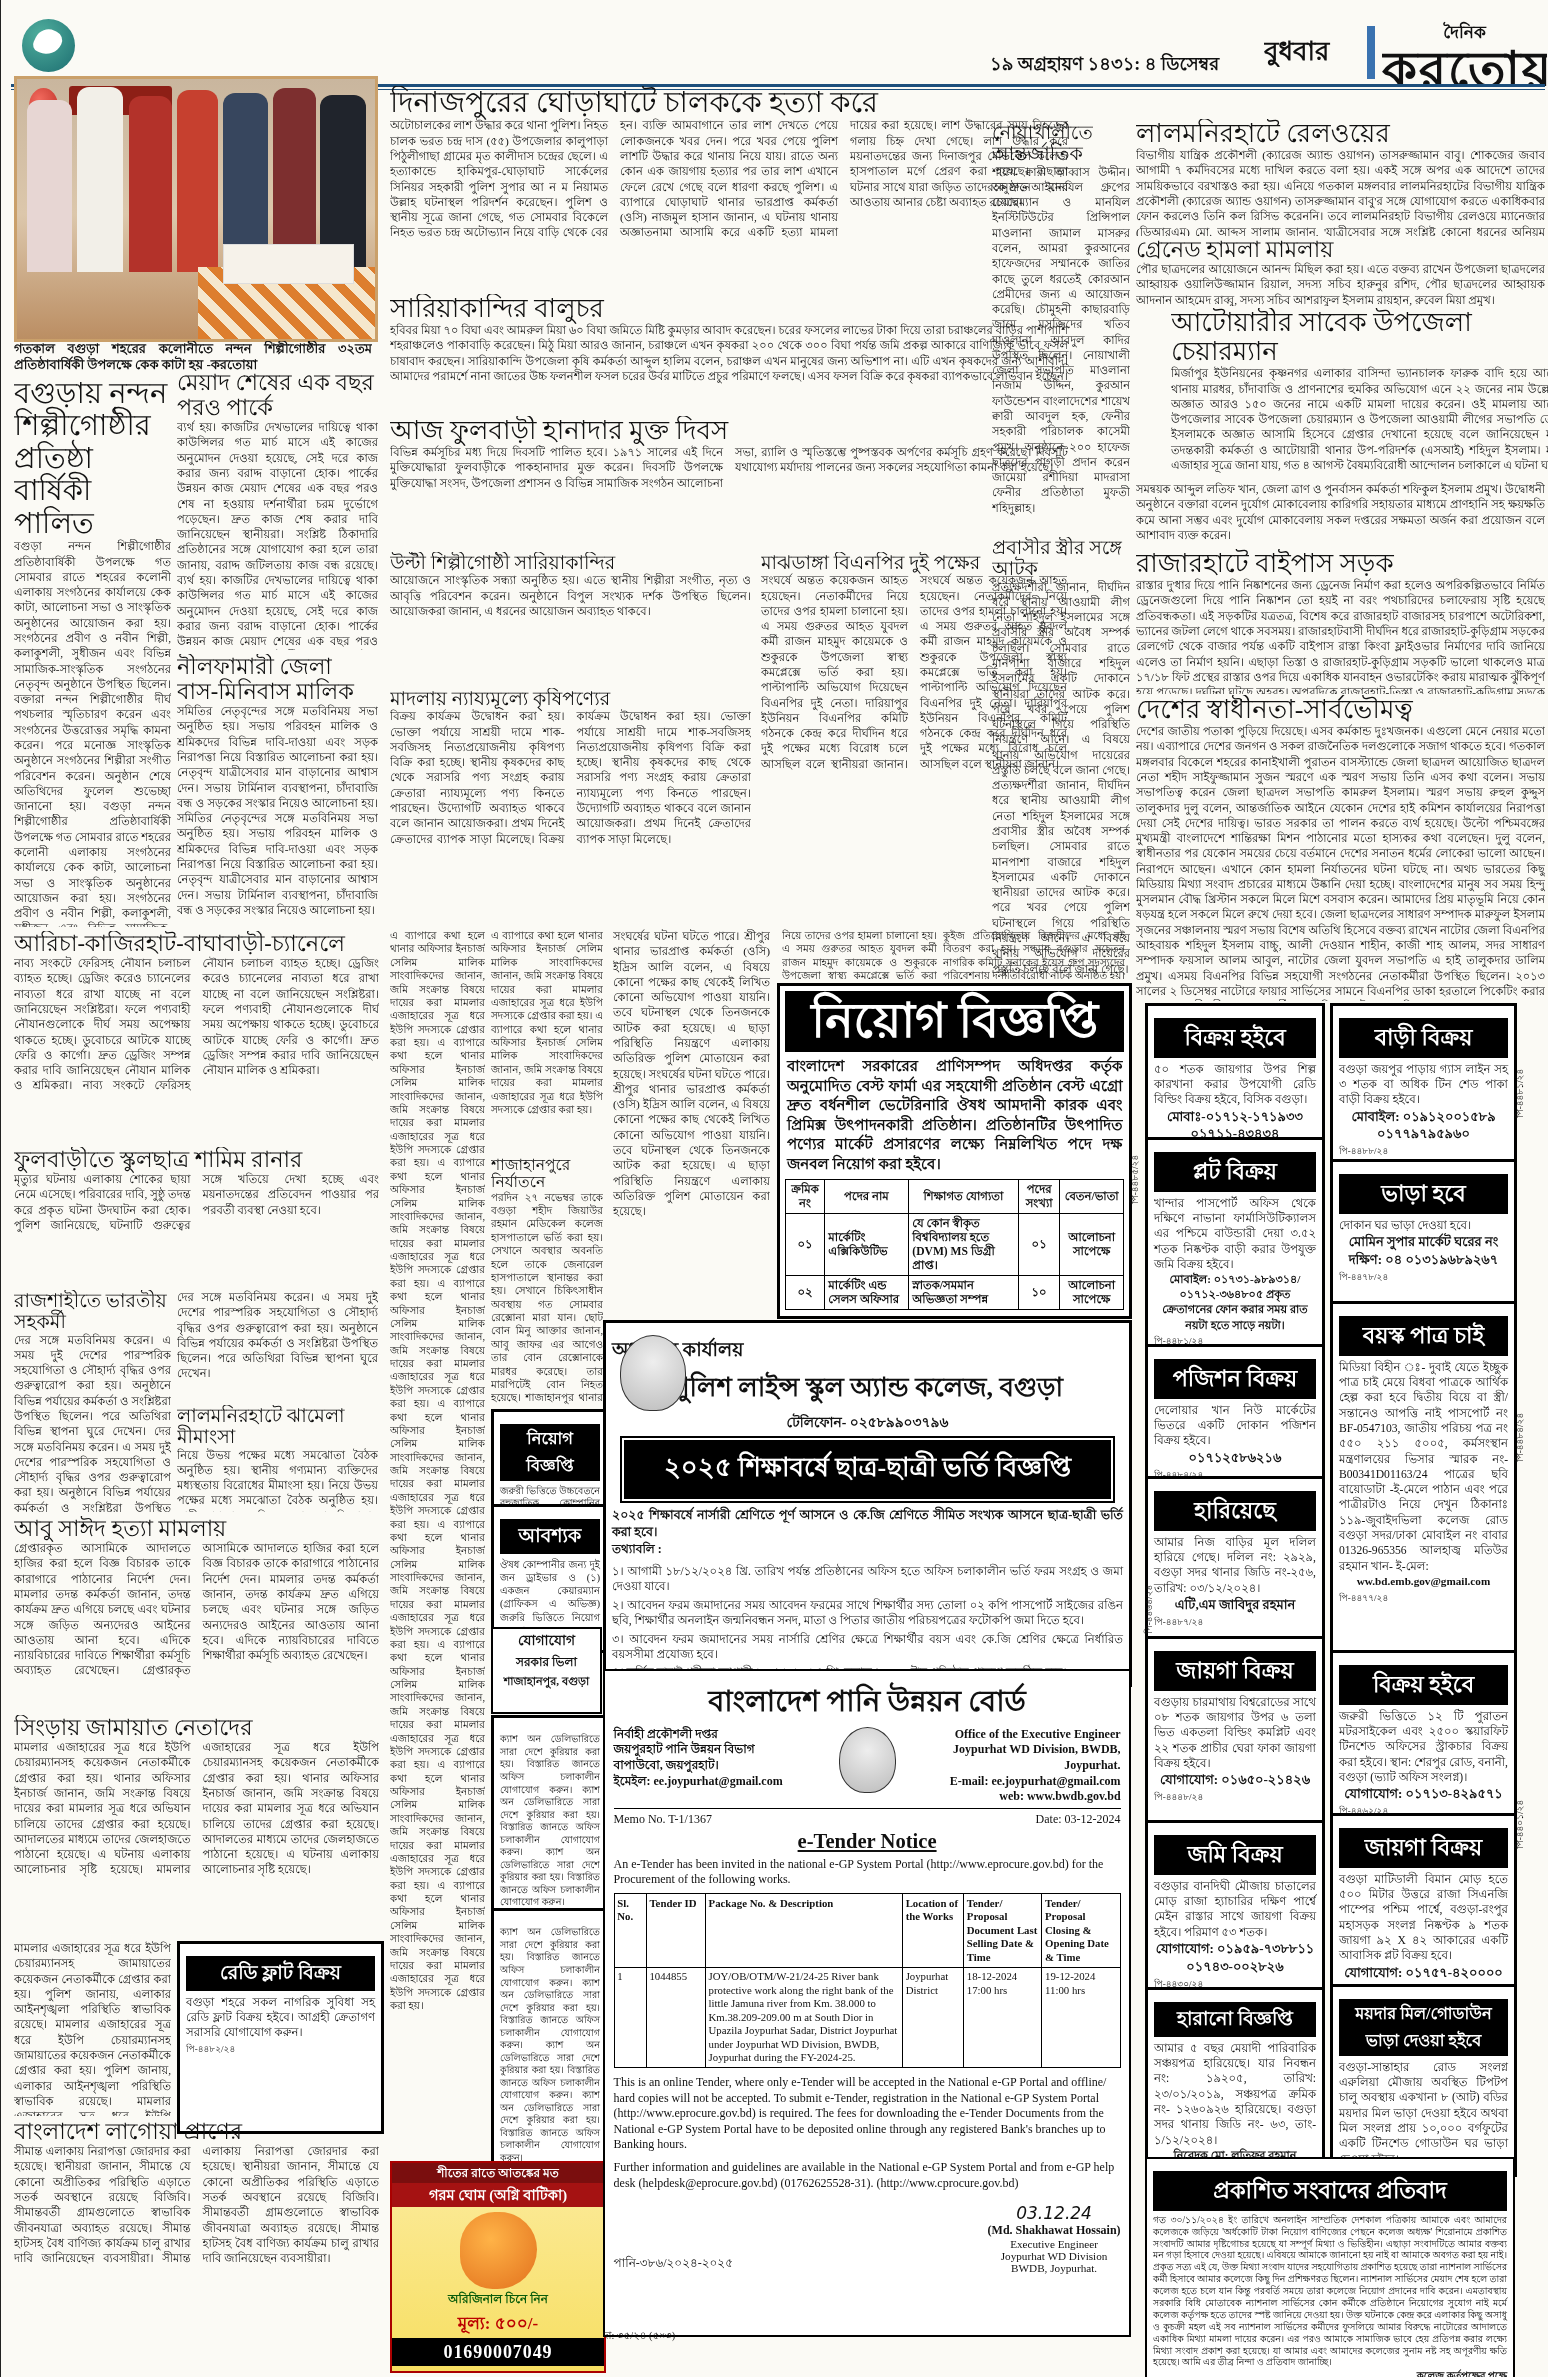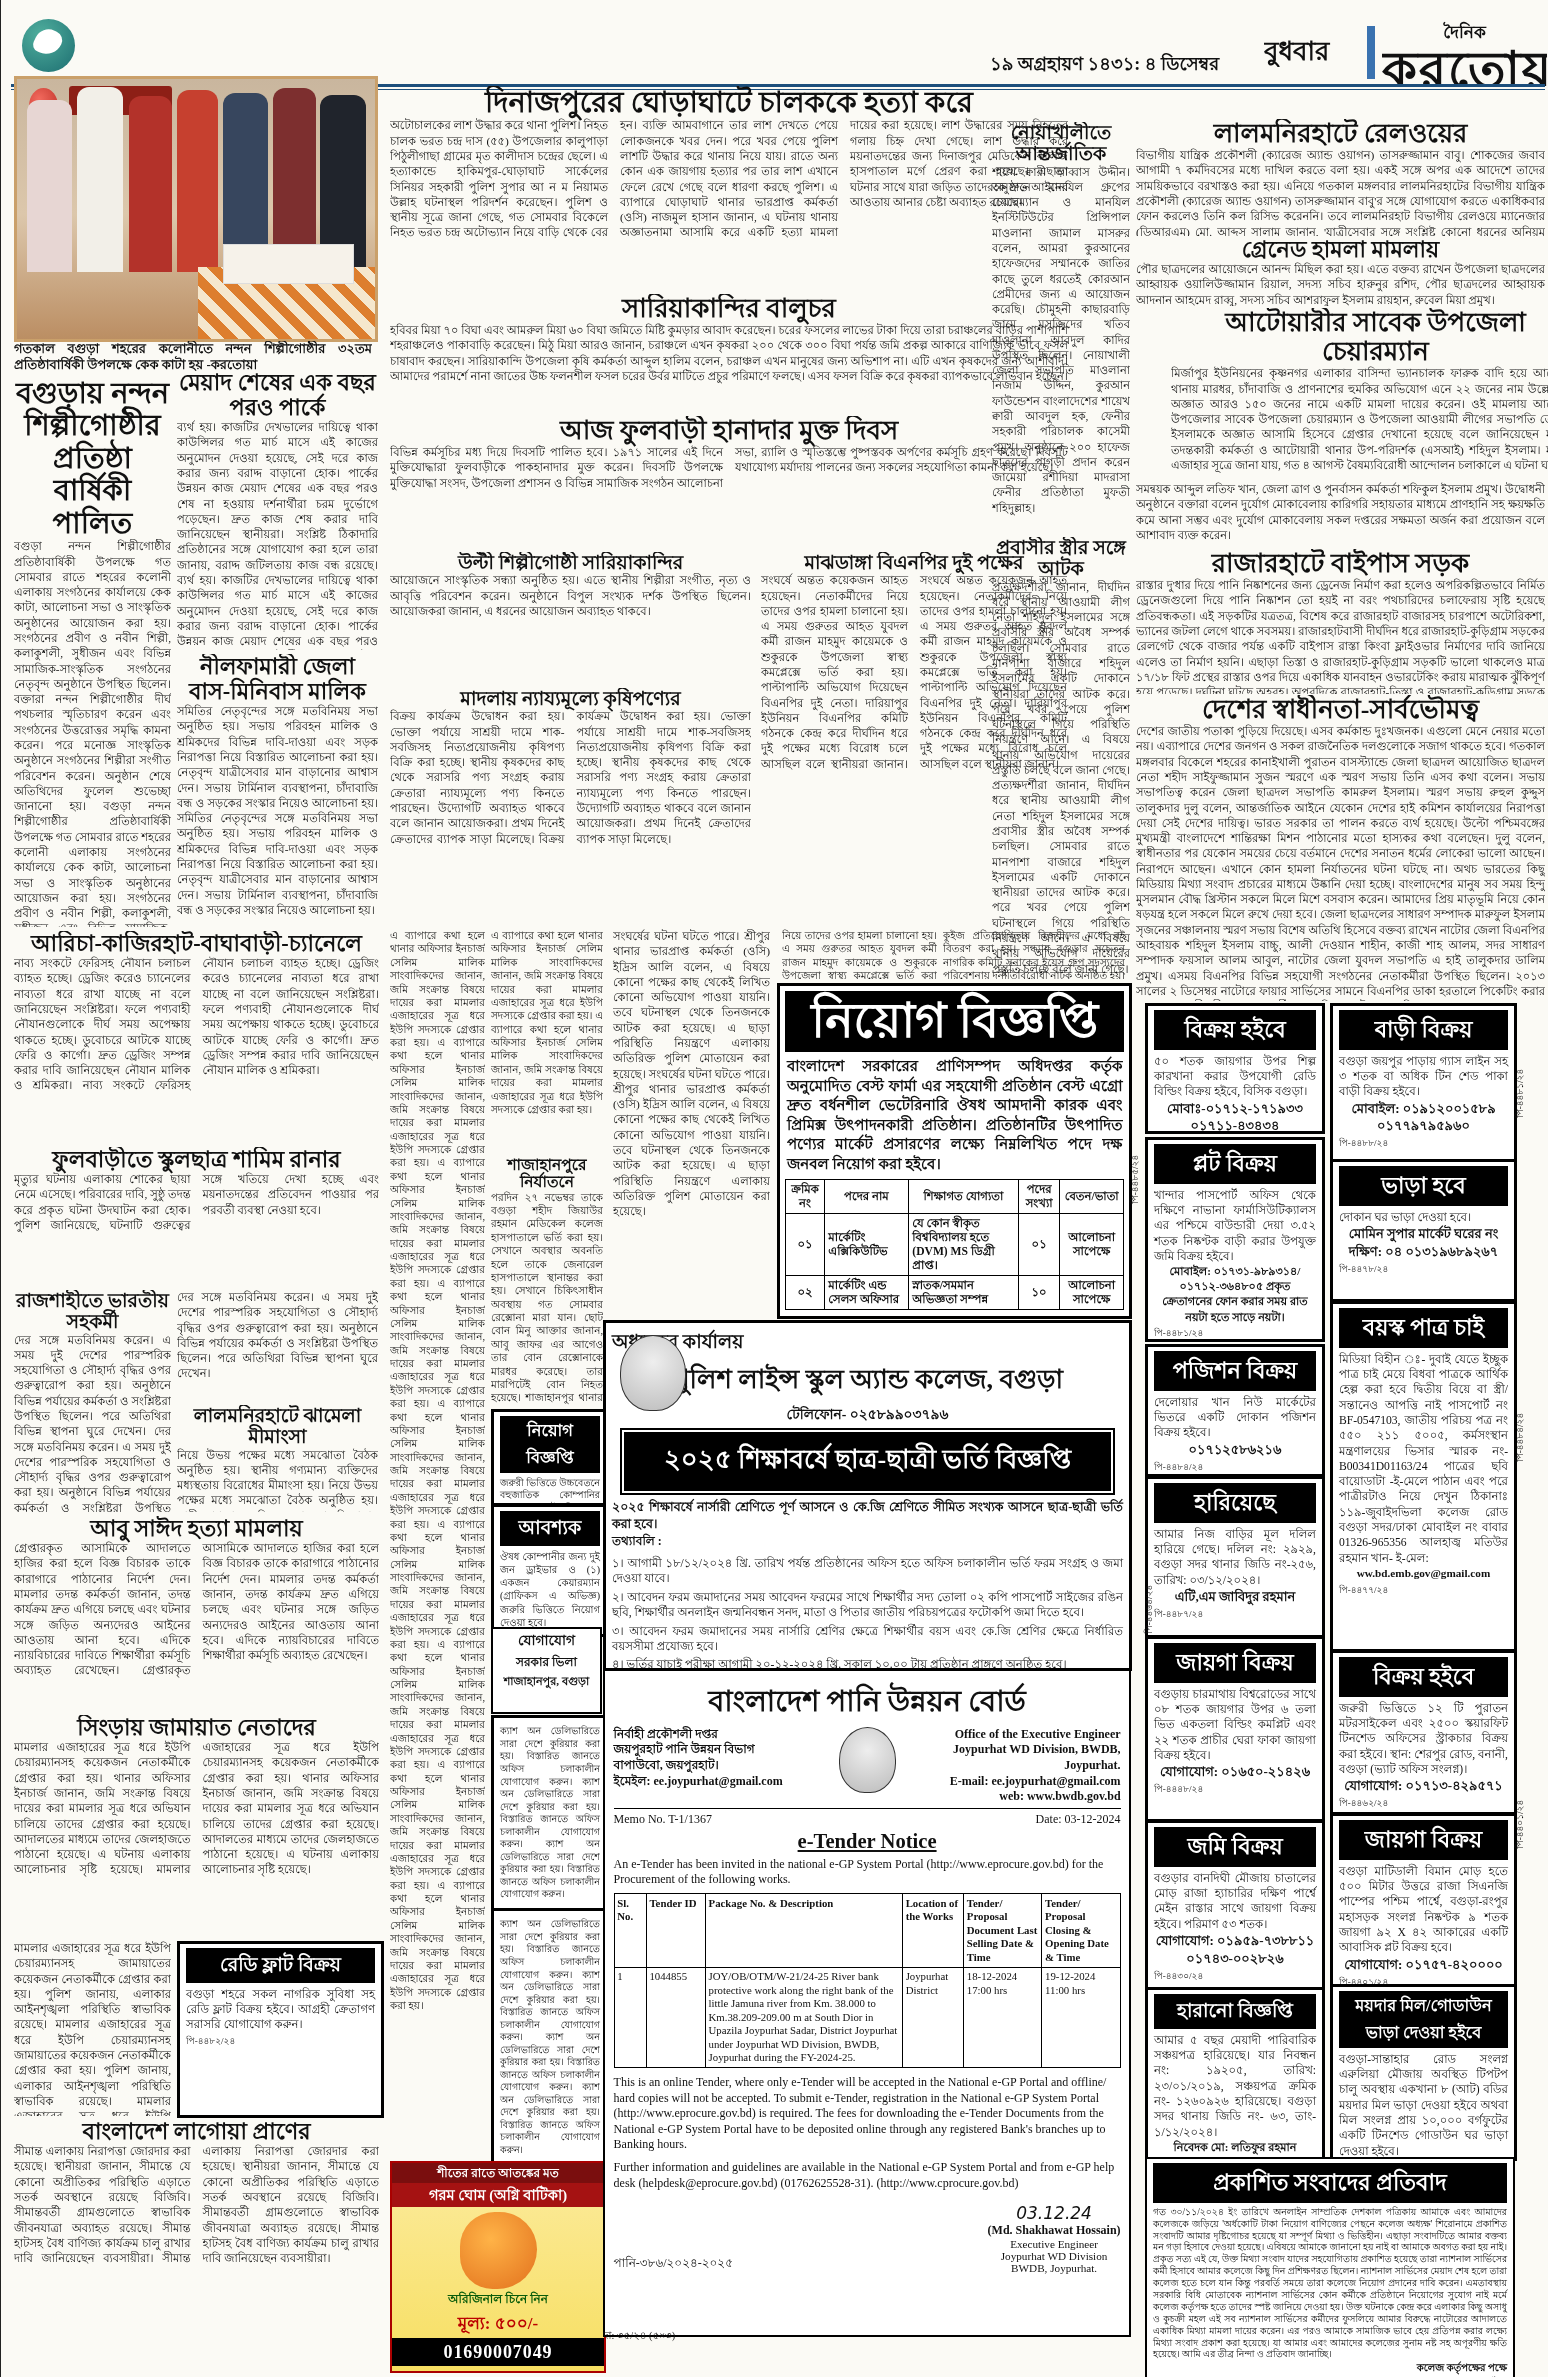--- a/index.html
+++ b/index.html
@@ -1,40 +1,40 @@
 <!DOCTYPE html>
 <html lang="bn" style="font-size:13.8px"><head>
 <meta charset="utf-8">
 <style>
   html,body{margin:0;padding:0;background:#777;}
   #pg{position:relative;width:1548px;height:2377px;margin:0 auto;background:#fbfaf5;color:#111;
       font-family:"Liberation Serif","DejaVu Serif",serif;overflow:hidden;
       border-left:1.7px solid #222;border-bottom:2.6px solid #111;}
   .b{position:absolute;overflow:hidden;display:flex;flex-direction:column;}
-  .h{font-weight:bold;text-align:center;line-height:1.12;flex:0 0 auto;}
+  .h{font-weight:normal;text-align:left;line-height:1.12;flex:0 0 auto;}
   .h18{font-size:15.5px}.h22{font-size:19px}.h26{font-size:22.4px}.h30{font-size:26px}.h34{font-size:29px}
   .t{font-size:11.4px;line-height:1.34;text-align:justify;flex:1 1 auto;overflow:hidden;}
   .t.sm{font-size:10.3px;line-height:1.3}
   .cols2{column-count: 2;column-gap:12px;}
   .cols3{column-count:3;column-gap:12px;}
   .rule{position:absolute;background:#1d4f7c;}
   
   .weekday{font-size:26px;font-weight:bold;}
   .masttop{font-size:17px;font-weight:bold;text-align:center;}
   .mast{font-size:50px;font-weight:bold;letter-spacing:1.7px;line-height:.95;}
   .dateline{font-size:18px;font-weight:bold;}
   
   .photo{position:absolute;background:linear-gradient(180deg,#c9b69e,#dcc7ab 52%,#bb8e63);border:3.4px solid #caa06a;}
   .person{position:absolute;bottom:67px;border-radius:12px 12px 0 0;}
   .cake{position:absolute;background:#f6f2ea;border:0.9px solid #ddd;}
   .tablecloth{position:absolute;background:repeating-linear-gradient(45deg,#dd7e2e 0 9.5px,#f5e7cd 9.5px 19px);}
   .balloon{position:absolute;background:radial-gradient(circle at 35% 30%,#f26a5e,#b3251c);border-radius:50%;}
   .caption{font-size:13px;font-weight:bold;text-align:justify;line-height:1.25;}
   
-  .adbox{border:3.4px solid #000;background:#fff;padding:4px 6px;}
+  .adbox{border:3.4px solid #000;background:#fff;padding:12px 6px;}
   .ban{background:#000;color:#fff;font-weight:bold;text-align:center;padding:1.7px 1.7px;flex:0 0 auto;}
   .ban.b26{font-size:22.4px}.ban.b22{font-size:19px}.ban.b19{font-size:16.3px}
   .adt{font-size:11.6px;line-height:1.32;text-align:justify;margin-top:3.4px;}
   .adc{font-size:13px;font-weight:bold;text-align:center;line-height:1.35;}
   .code{font-size:9px;text-align:left;margin-top:1.7px;}
   .rot{position:absolute;font-size:9px;transform:rotate(-90deg);transform-origin:left top;white-space:nowrap;}
   
   .bigbox{border:3.4px solid #000;background:#fff;padding:5.2px;}
   .bigtitle{background:#000;color:#fff;font-size:48px;font-weight:bold;text-align:center;padding:5.2px 0;line-height:1.05;}
   .intro{font-size:15px;font-weight:bold;text-align:justify;line-height:1.3;margin:5.2px 1.7px;}

